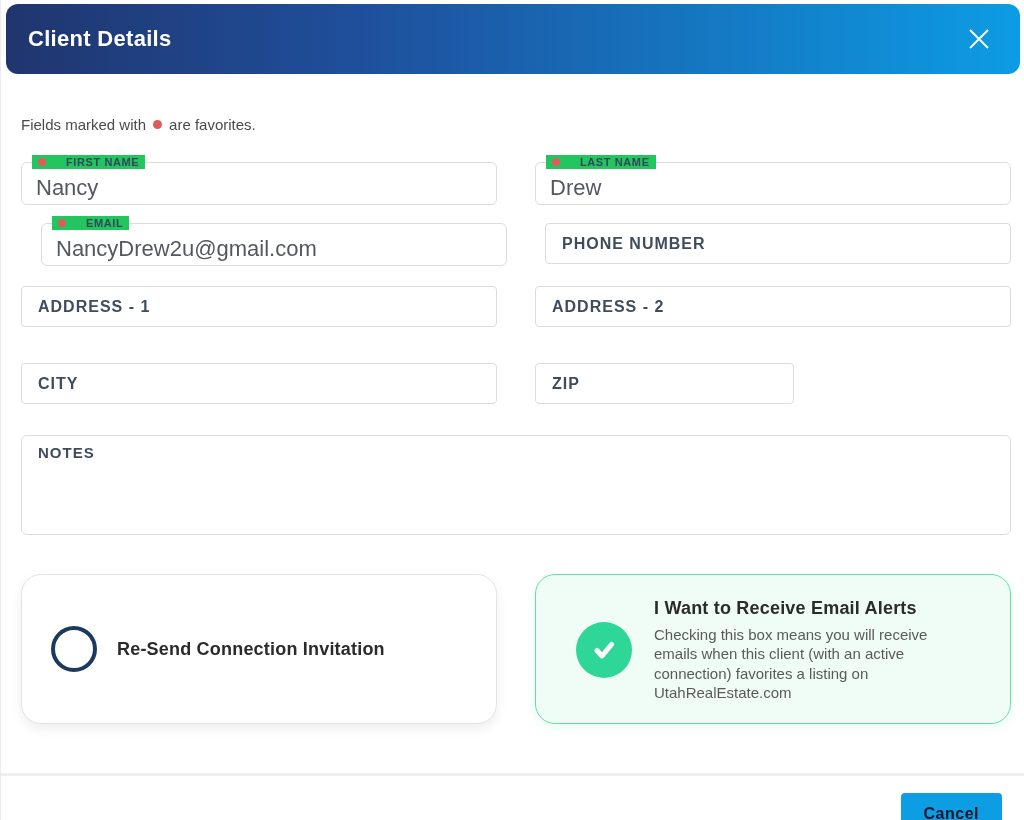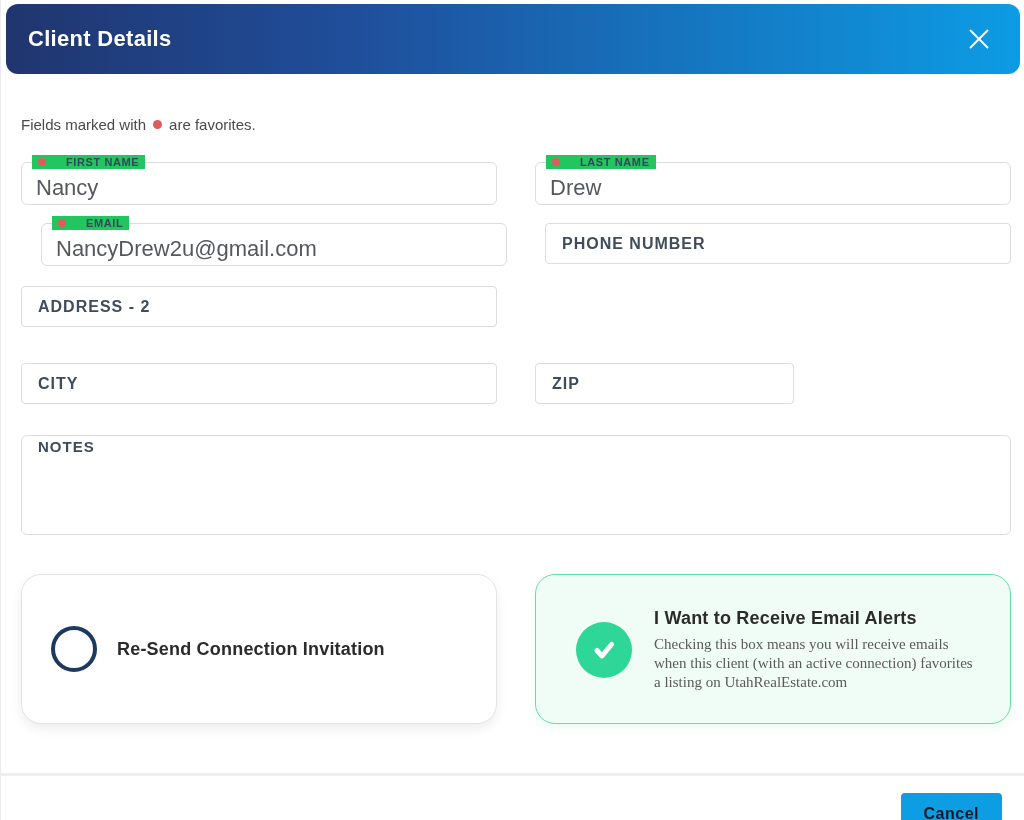--- a/index.html
+++ b/index.html
@@ -129,21 +129,21 @@
     opacity: 1;
     font-weight: bold;
     letter-spacing: 1px;
   }
   .notes-row { margin-top: 31px; }
   .notes-input {
     width: 100%;
     height: 100px;
     border: 1px solid #dcdcdc;
     border-radius: 6px;
-    padding: 2px 16px;
+    padding: 8px 16px;
     font-family: "Liberation Sans", sans-serif;
     font-size: 15px;
     color: #3f4c5d;
     outline: none;
     resize: none;
     background: #fff;
   }
 
   
   .cards-row { margin-top: 35px; }
@@ -197,21 +197,20 @@
     font-size: 18px;
     font-weight: bold;
     color: #2b2b2b;
     margin-bottom: 6px;
     letter-spacing: 0.2px;
   }
   .alerts-desc {
     font-size: 15px;
     color: #5a5a5a;
     line-height: 1.28;
-    font-family: Liberation Serif, serif;
   }
 
   
   .footer-divider {
     margin-top: 49px;
     border-top: 3px solid #efefef;
   }
   .modal-footer {
     display: flex;
     justify-content: flex-end;
@@ -279,20 +278,21 @@
         <span class="float-label">
           <span class="req-dot"></span>
           <span>EMAIL</span>
         </span>
         <input type="text" value="NancyDrew2u@gmail.com" style="">
       </div>
       <input type="text" class="plain-input" placeholder="PHONE NUMBER" style="">
     </div>
 
     <div class="form-row row-3">
+      <input type="text" class="plain-input" placeholder="ADDRESS - 1" style="">
       <input type="text" class="plain-input" placeholder="ADDRESS - 2" style="">
     </div>
 
     <div class="form-row row-4">
       <input type="text" class="plain-input" placeholder="CITY" style="">
       <div class="state-zip">
         <input type="text" class="plain-input" placeholder="ZIP" style="">
       </div>
     </div>
 

